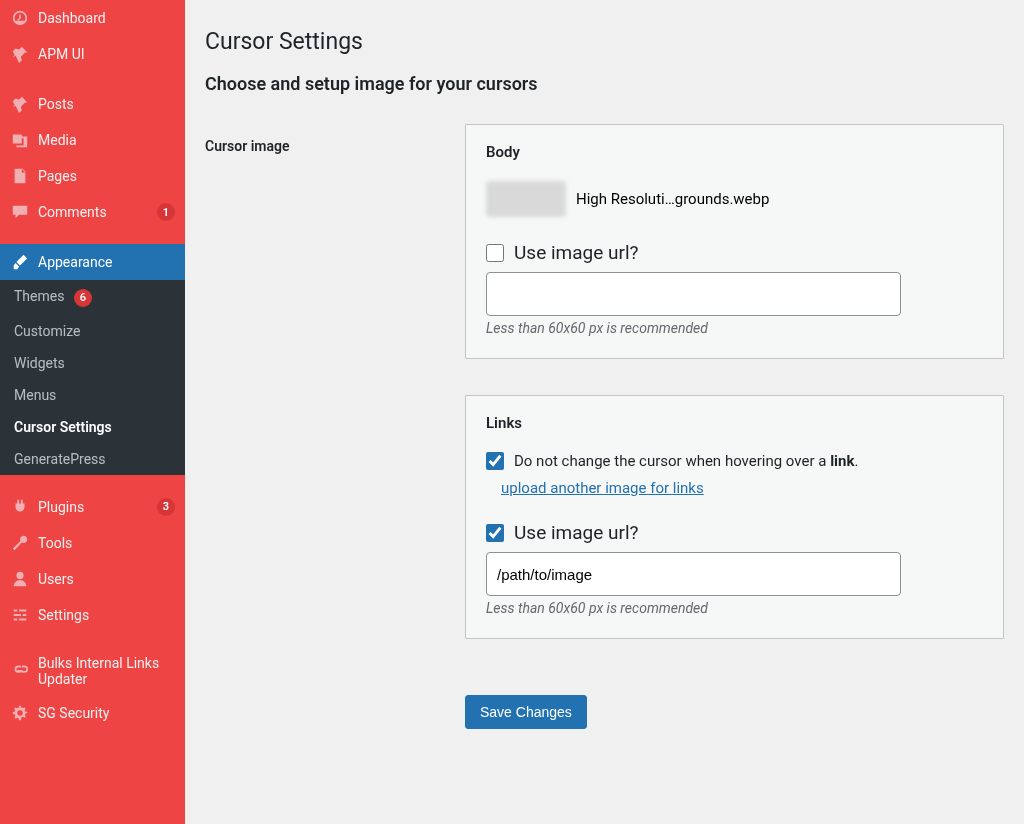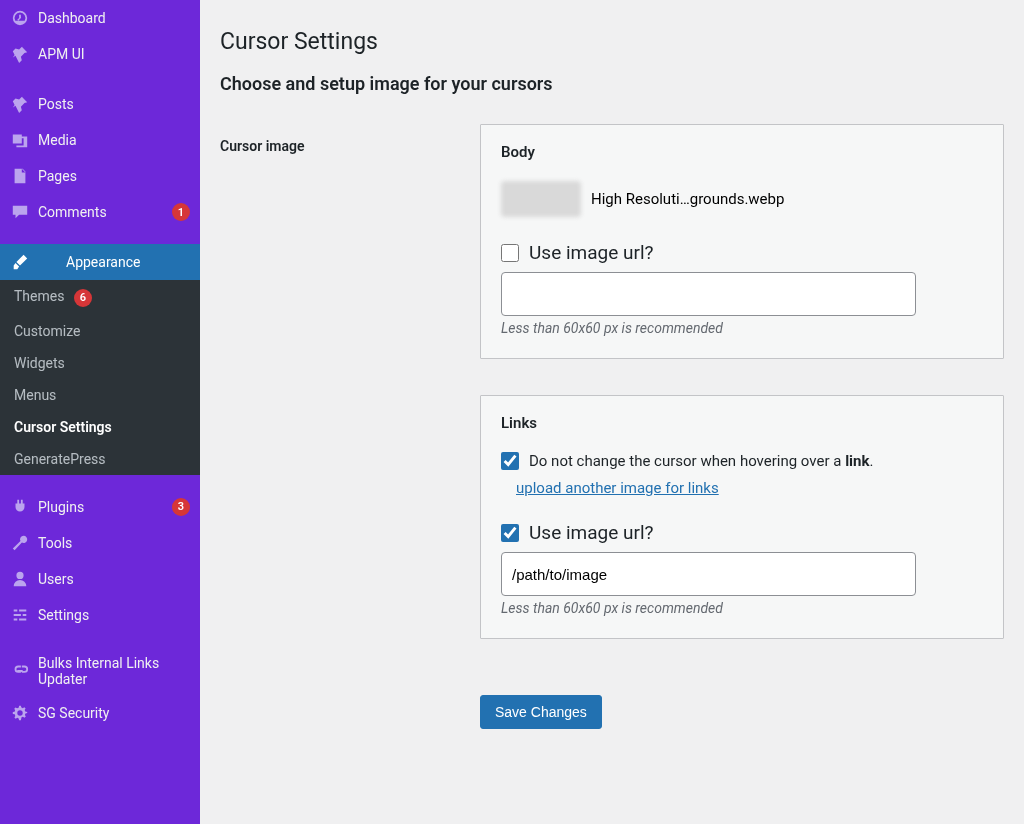--- a/index.html
+++ b/index.html
@@ -1,23 +1,23 @@
 <!DOCTYPE html>
 <html><head>
 <meta charset="utf-8">
 <style>
 * { margin: 0; padding: 0; box-sizing: border-box; }
 body { font-family: -apple-system, BlinkMacSystemFont, "Segoe UI", Roboto, sans-serif; background: #f0f0f1; color: #3c434a; }
 .wrap { display: flex; width: 1024px; height: 824px; overflow: hidden; }
 
 
-.sidebar { width: 200px; background: #6d28d9; color: #f0f0f1; font-size: 14px; overflow-y: auto; flex-shrink: 0; }
+.sidebar { width: 185px; background: #ef4444; color: #f0f0f1; font-size: 14px; overflow-y: auto; flex-shrink: 0; }
 .sidebar::-webkit-scrollbar { display: none; }
 .menu-item { display: flex; align-items: center; padding: 8px 10px; color: #f0f0f1; cursor: pointer; position: relative; }
-.menu-item.active { background: #2271b1; color: #fff; gap: 28px; }
+.menu-item.active { background: #2271b1; color: #fff; }
 .menu-item.active::after { content: ""; position: absolute; right: -8px; top: 50%; transform: translateY(-50%); border: 8px solid transparent; border-right-color: #f0f0f1; }
 .menu-item .mi-icon { width: 20px; height: 20px; margin-right: 8px; display: inline-flex; align-items: center; justify-content: center; color: rgba(240,246,252,0.6); }
 .menu-item.active .mi-icon { color: #fff; }
 .menu-item .mi-label { flex: 1; }
 .submenu { background: #2c3338; }
 .sub-item { padding: 8px 12px 8px 14px; color: rgba(240,246,252,0.7); cursor: pointer; font-size: 14px; }
 .sub-item.current { color: #fff; font-weight: 600; }
 .sep { height: 14px; }
 .badge { display: inline-flex; align-items: center; justify-content: center; min-width: 18px; height: 18px; border-radius: 9px; background: #d63638; color: #fff; font-size: 11px; font-weight: 600; margin-left: 6px; padding: 0 5px; }
 

